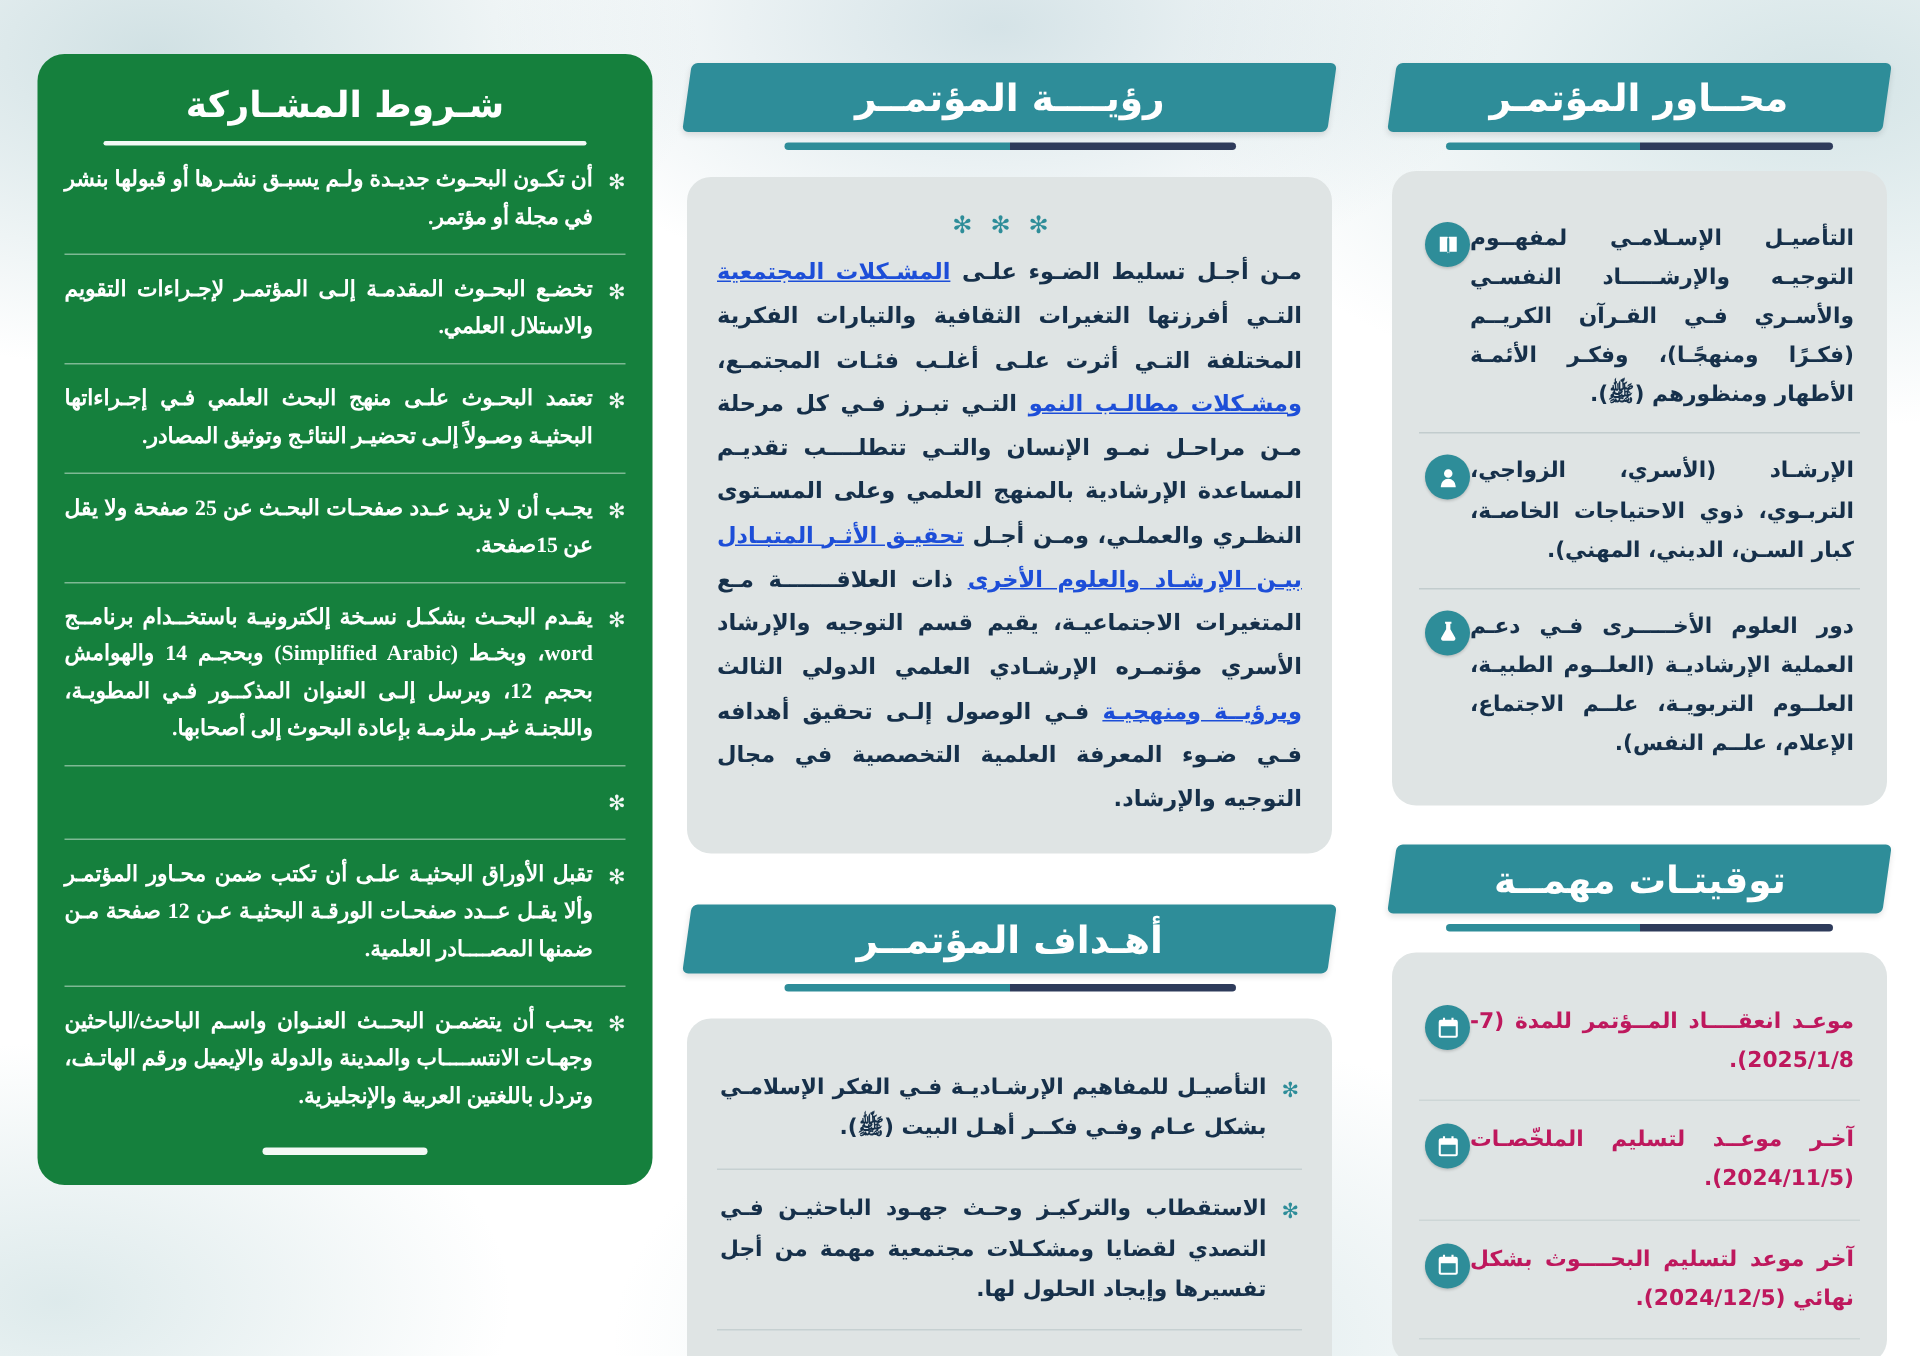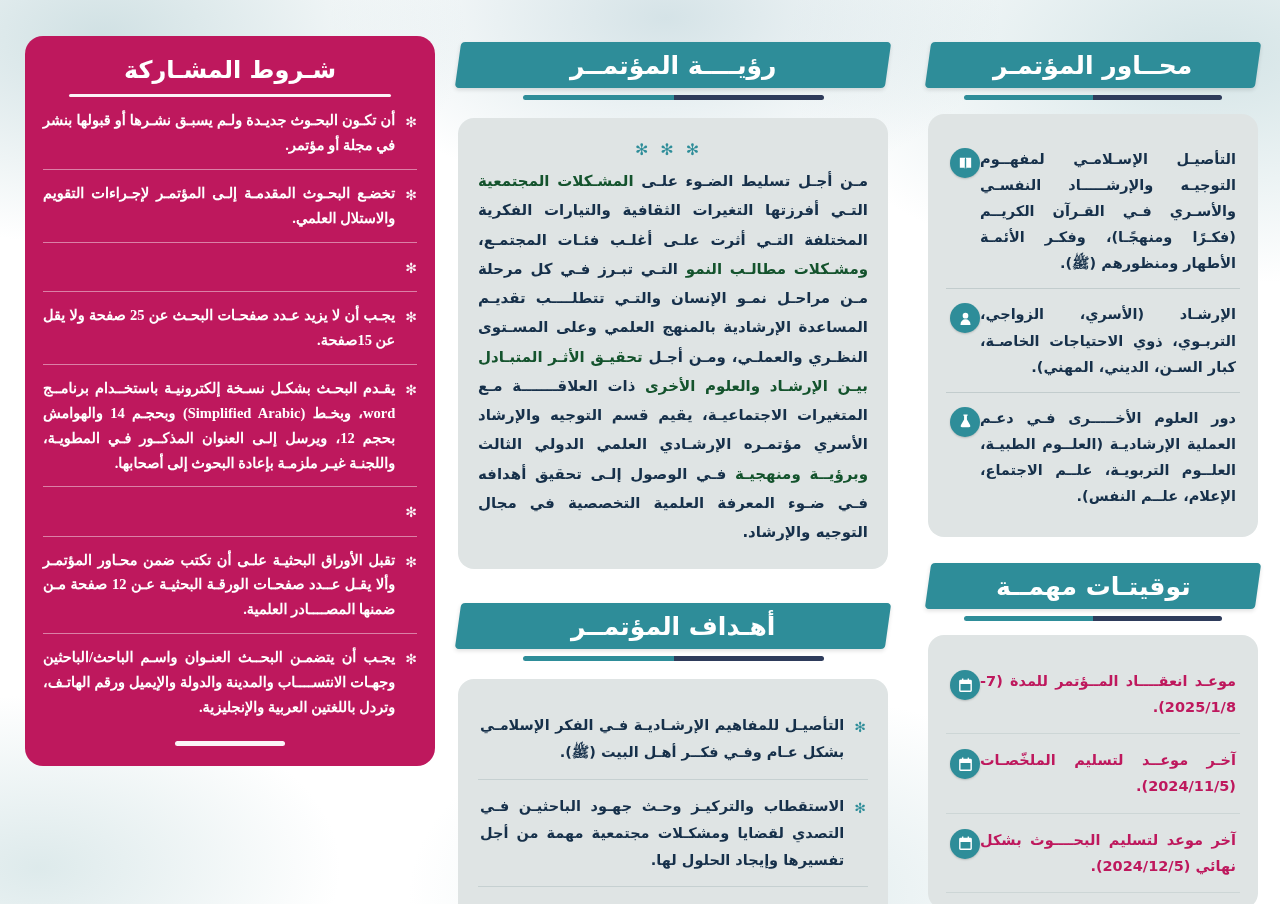--- a/index.html
+++ b/index.html
@@ -53,21 +53,21 @@
 
   
   .card{
     background:#dfe4e4;
     border-radius:16px;
     padding:16px 18px;
   }
 
   
   .panel{
-    background:#be185d;
+    background:#15803d;
     border-radius:18px;
     color:#fff;
     padding:14px 18px 20px 18px;
   }
   .panel .ribbon{
     background:transparent;box-shadow:none;height:40px;font-size:24px;
   }
   .panel .under{
     background:#fff;opacity:.95;height:3px;width:86%;margin-top:4px;
   }
@@ -110,21 +110,21 @@
 
   
   .timings .row{border-bottom:1px solid #cdd6d6;padding:13px 4px;}
   .timings .txt{color:#be185d;}
 
   
   .para{
     font-size:15px;line-height:1.95;color:#16304a;
     text-align:justify;font-weight:bold;
   }
-  .para b{color:#14532d;}
+  .para b{color:#1d4ed8;text-decoration:underline;}
   .obj-item{
     display:flex;gap:10px;align-items:flex-start;
     padding:13px 2px;border-bottom:1px solid #c6d0d1;
     font-size:14.5px;line-height:1.85;color:#16304a;font-weight:bold;
     text-align:justify;
   }
   .obj-item:last-child{border-bottom:none;}
   .obj-item .star{flex:0 0 auto;color:#2e8d99;font-size:14px;margin-top:3px;} .mt14{margin-top:14px;} .mt18{margin-top:18px;}
   .mt26{margin-top:26px;} .mt34{margin-top:34px;}
 </style>
@@ -268,20 +268,21 @@
         <li>
           <span class="star">✻</span>
           <span class="txt">أن تكـون البحـوث جديـدة ولـم يسبـق نشـرها أو قبولها بنشر في مجلة أو مؤتمر.</span>
         </li>
         <li>
           <span class="star">✻</span>
           <span class="txt">تخضـع البحـوث المقدمـة إلـى المؤتمـر لإجـراءات التقويم والاستلال العلمي.</span>
         </li>
         <li>
           <span class="star">✻</span>
+          <span class="txt">تعتمد البحـوث علـى منهج البحث العلمي فـي إجـراءاتها البحثيـة وصـولاً إلـى تحضيـر النتائـج وتوثيق المصادر.</span>
         </li>
         <li>
           <span class="star">✻</span>
           <span class="txt">يجـب أن لا يزيد عـدد صفحـات البحـث عن 25 صفحة ولا يقل عن 15صفحة.</span>
         </li>
         <li>
           <span class="star">✻</span>
           <span class="txt">يقـدم البحـث بشكـل نسـخة إلكترونيـة باستخــدام برنامــج word، وبخـط (Simplified Arabic) وبحجـم 14 والهوامش بحجم 12، ويرسل إلـى العنوان المذكــور فـي المطويـة، واللجنـة غيـر ملزمـة بإعادة البحوث إلى أصحابها.</span>
         </li>
         <li>

